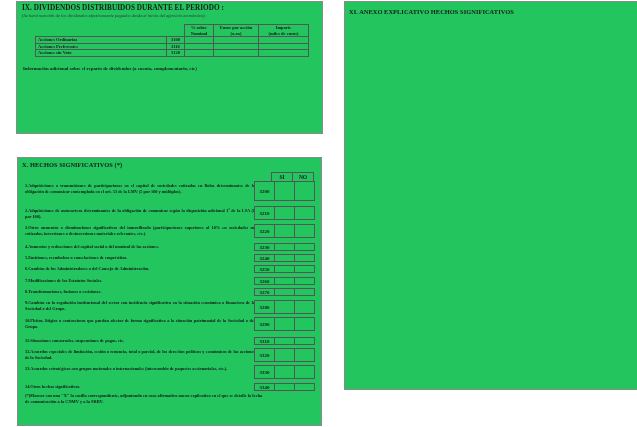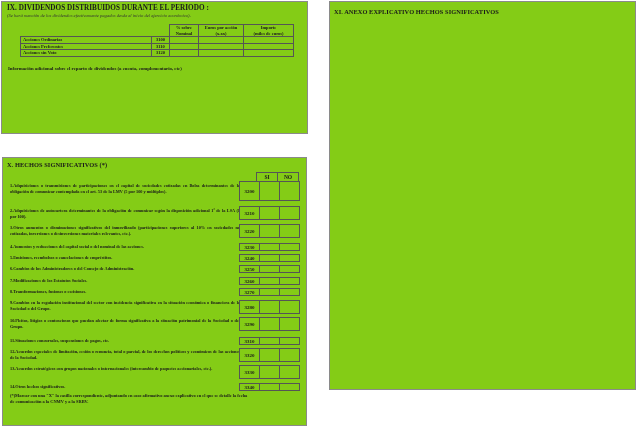--- a/index.html
+++ b/index.html
@@ -1,18 +1,18 @@
 <!DOCTYPE html>
 <html><head>
 <meta charset="utf-8">
 <style>
   html, body { margin:0; padding:0; background:#ffffff; }
   body { width:637px; height:427px; position:relative; overflow:hidden;
          font-family: "Liberation Serif", "DejaVu Serif", serif; color:#1a1a1a; }
-  .box { position:absolute; border:1px solid #8a8a8a; background:#84cc16; box-sizing:border-box; }
+  .box { position:absolute; border:1px solid #8a8a8a; background:#22c55e; box-sizing:border-box;margin-left:15px; }
   .box-ix { left:1px; top:1px; width:307px; height:133px; }
   .box-x  { left:2px; top:157px; width:305px; height:269px; }
   .box-xi { left:329px; top:1px; width:307px; height:389px; }
   .title { position:absolute; font-weight:bold; font-size:7.2px; letter-spacing:0.05px; white-space:nowrap; }
   .subtitle { position:absolute; font-style:italic; font-size:4.6px; color:#333; white-space:nowrap; }
   
   table.div { position:absolute; left:18px; top:22px; border-collapse:collapse; font-size:4.5px; font-weight:bold; }
   table.div td { border:1px solid #555; padding:0 2px; height:5.5px; line-height:5.5px; white-space:nowrap; }
   table.div td.blank { border:none; }
   table.div td.hdr { text-align:center; line-height:5.4px; height:11px; }

